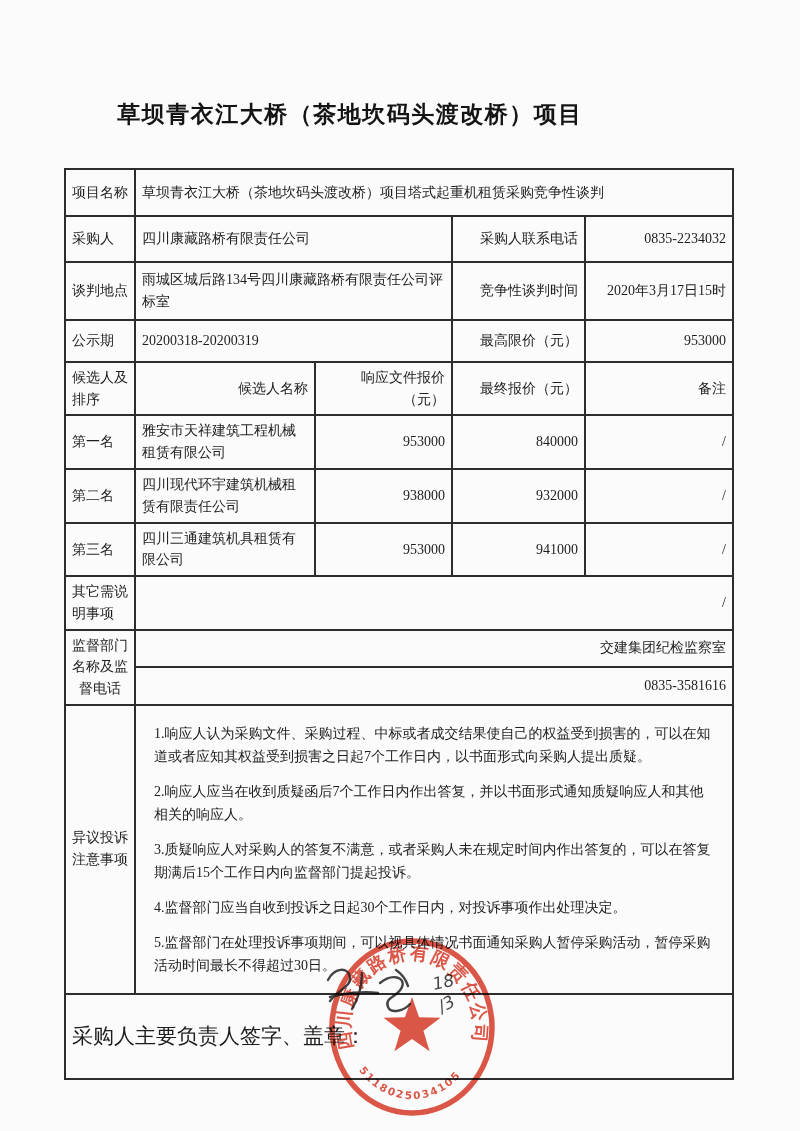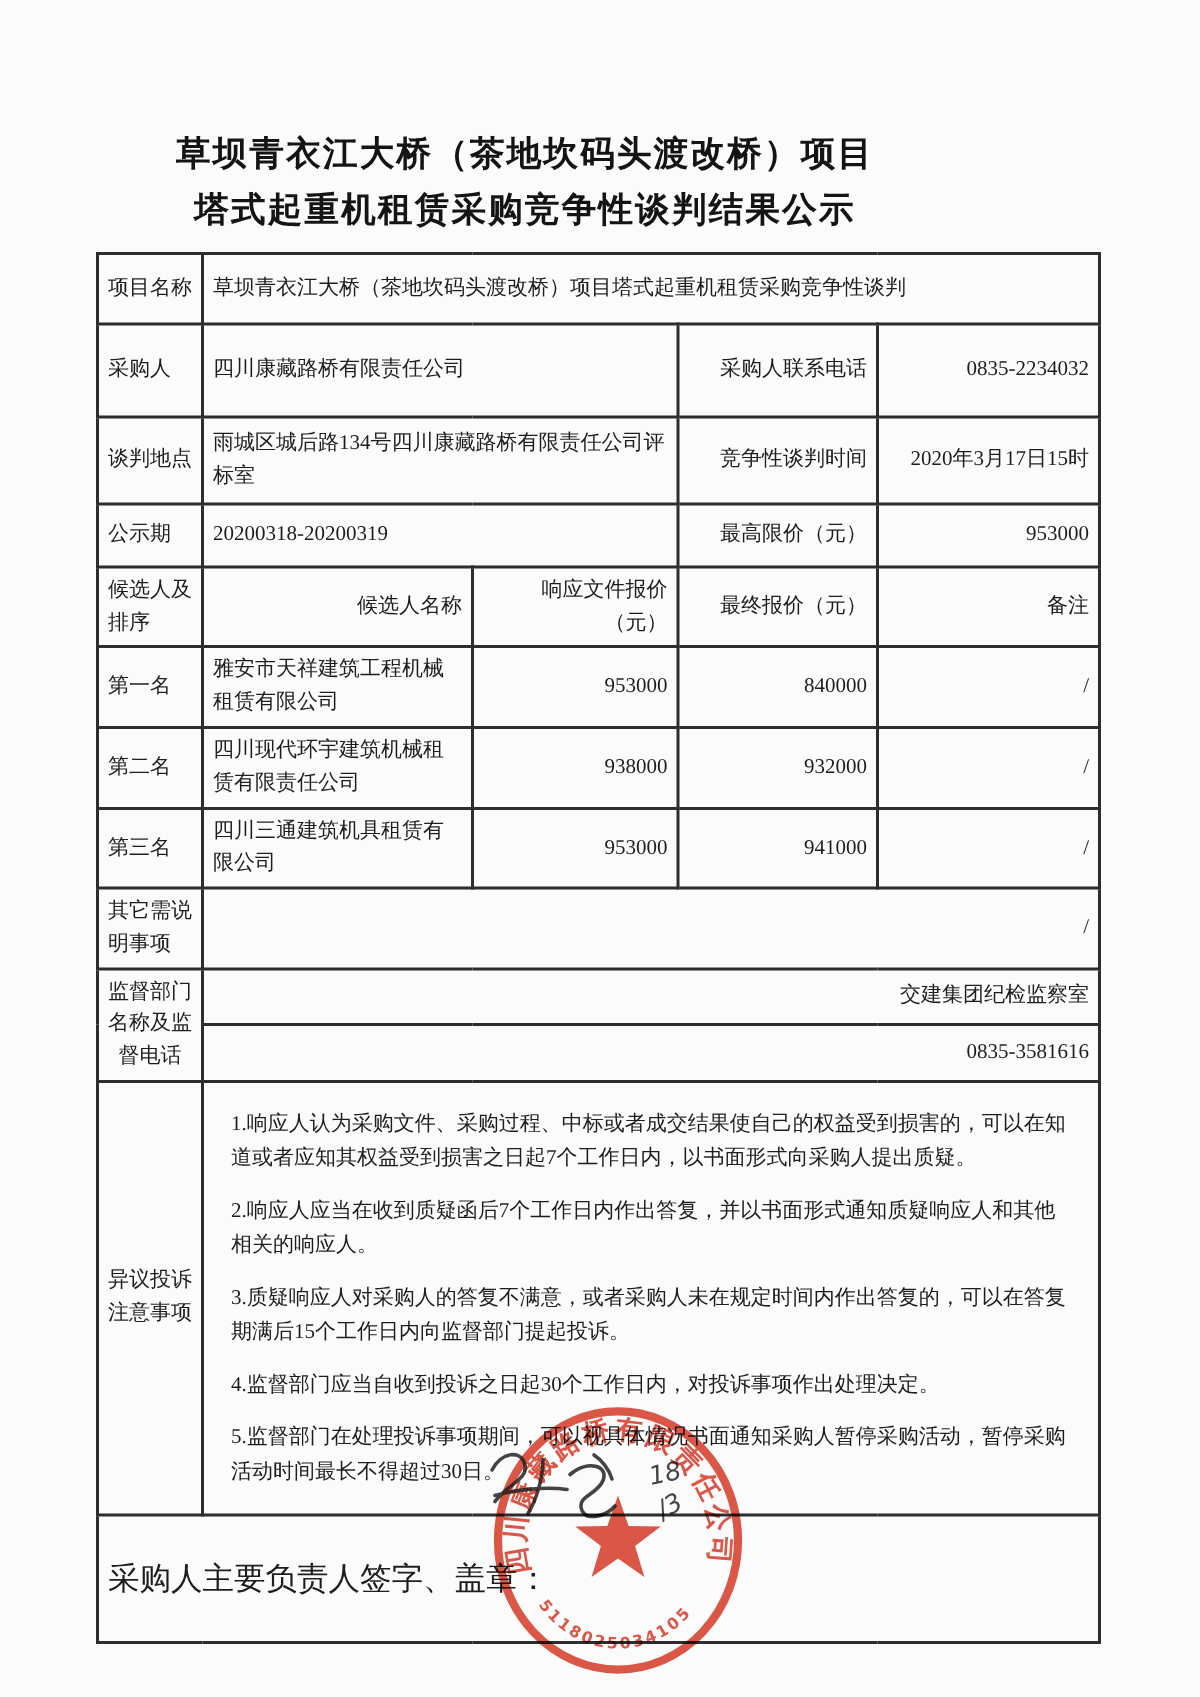--- a/index.html
+++ b/index.html
@@ -7,21 +7,21 @@
     width:800px; height:1131px;
     background:#fcfbfb;
     font-family:"Liberation Serif", serif;
     color:#1d1d1d;
     position:relative;
     overflow:hidden;
   }
   .page { position:absolute; inset:0; }
 
   .doc-title {
-    position:absolute; top:84px; left:0; width:700px;
+    position:absolute; top:96px; left:0; width:700px;
     text-align:center;
     font-family:"Liberation Sans", sans-serif;
     font-weight:bold;
     font-size:23px;
     line-height:37px;
     letter-spacing:1.5px;
     color:#141414;
   }
   .doc-title span { display:block; }
 
@@ -59,39 +59,38 @@
   .stamp-ink { opacity:0.88; }
   .ink       { opacity:0.82; }
 </style>
 </head>
 <body>
 
 <div class="page">
 
   <div class="doc-title">
     <span>草坝青衣江大桥（茶地坎码头渡改桥）项目</span>
-    <span>塔式起重机租赁采购竞争性谈判结果公示</span>
   </div>
 
   <table class="doc-table">
     <colgroup>
       <col style="width:70px">
         <col style="width:180px">
         <col style="width:137px">
         <col style="width:133px">
         <col style="width:148px">
     </colgroup>
 
     <tbody>
         <tr style="height:47px">
       <td class="lab">项目名称</td>
       <td class="val-l" colspan="4">草坝青衣江大桥（茶地坎码头渡改桥）项目塔式起重机租赁采购竞争性谈判</td>
     </tr>
 
-    <tr style="height:62px">
+    <tr style="height:46px">
       <td class="lab">采购人</td>
       <td class="val-l" colspan="2">四川康藏路桥有限责任公司</td>
       <td class="val-c">采购人联系电话</td>
       <td class="val-c">0835-2234032</td>
     </tr>
 
     <tr style="height:58px">
       <td class="lab">谈判地点</td>
       <td class="val-l place-cell" colspan="2">雨城区城后路134号四川康藏路桥有限责任公司评标室</td>
       <td class="val-c">竞争性谈判时间</td>

